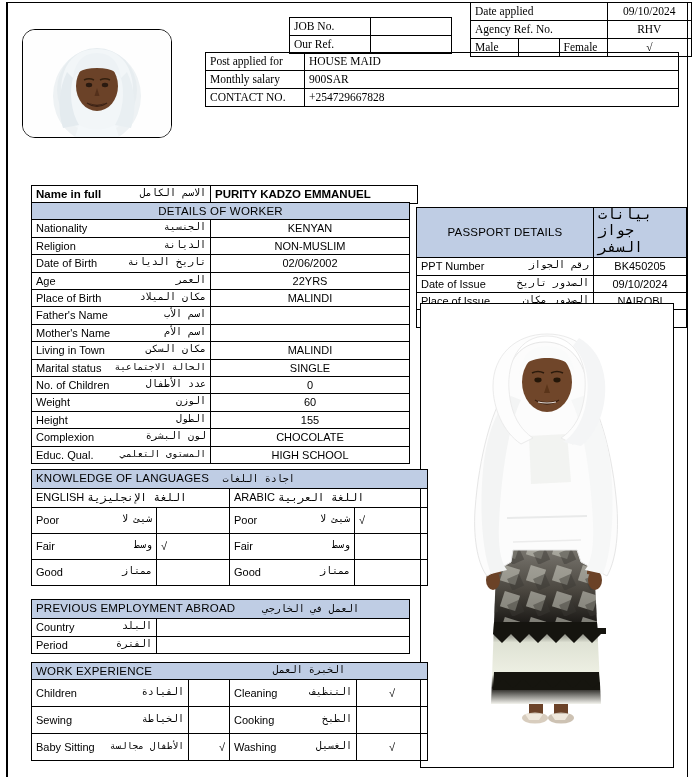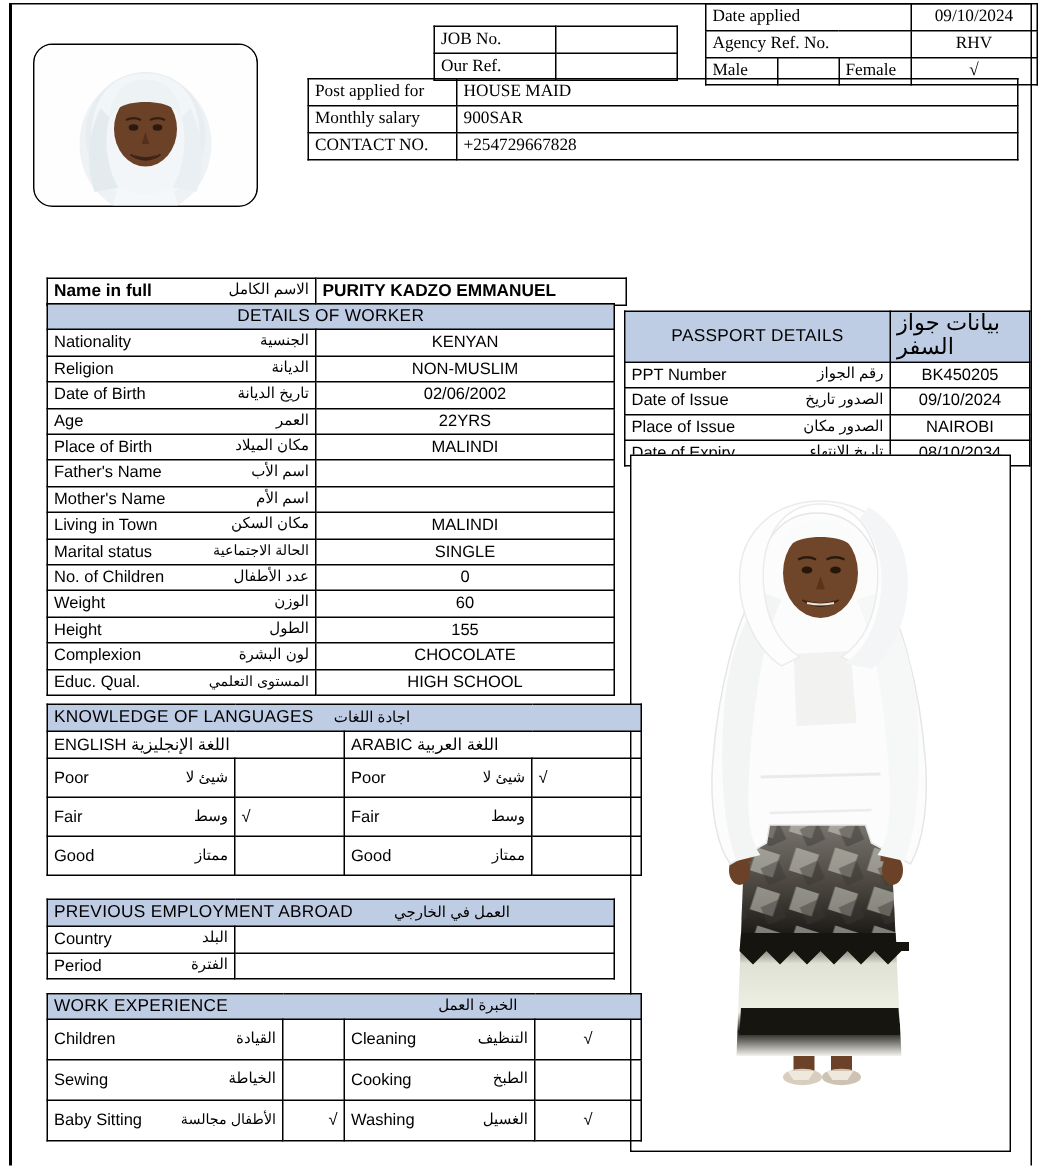--- a/index.html
+++ b/index.html
@@ -6,21 +6,21 @@
   body{
     width:692px;height:779px;position:relative;overflow:hidden;
     font-family:"Liberation Sans","DejaVu Sans",sans-serif;
     color:#000;
   }
   .page-frame{
     position:absolute;left:6px;top:2px;width:682px;height:775px;
     border-left:2px solid #000;border-top:1px solid #000;border-right:1px solid #000;
     box-sizing:border-box;pointer-events:none;
   }
-  .ar{font-family:Liberation Sans, sans-serif;direction:rtl;unicode-bidi:bidi-override;}
+  .ar{font-family:Liberation Mono, monospace;direction:rtl;unicode-bidi:bidi-override;}
 
   
   table{border-collapse:collapse;position:absolute;}
   td{border:1px solid #000;padding:0 4px;vertical-align:middle;}
 
   
   .hdr td{font-family:"Liberation Serif","DejaVu Serif",serif;font-size:11.5px;height:17px;line-height:17px;}
 
   #job-table{left:289px;top:17px;}
   #date-table{left:470px;top:2px;}

